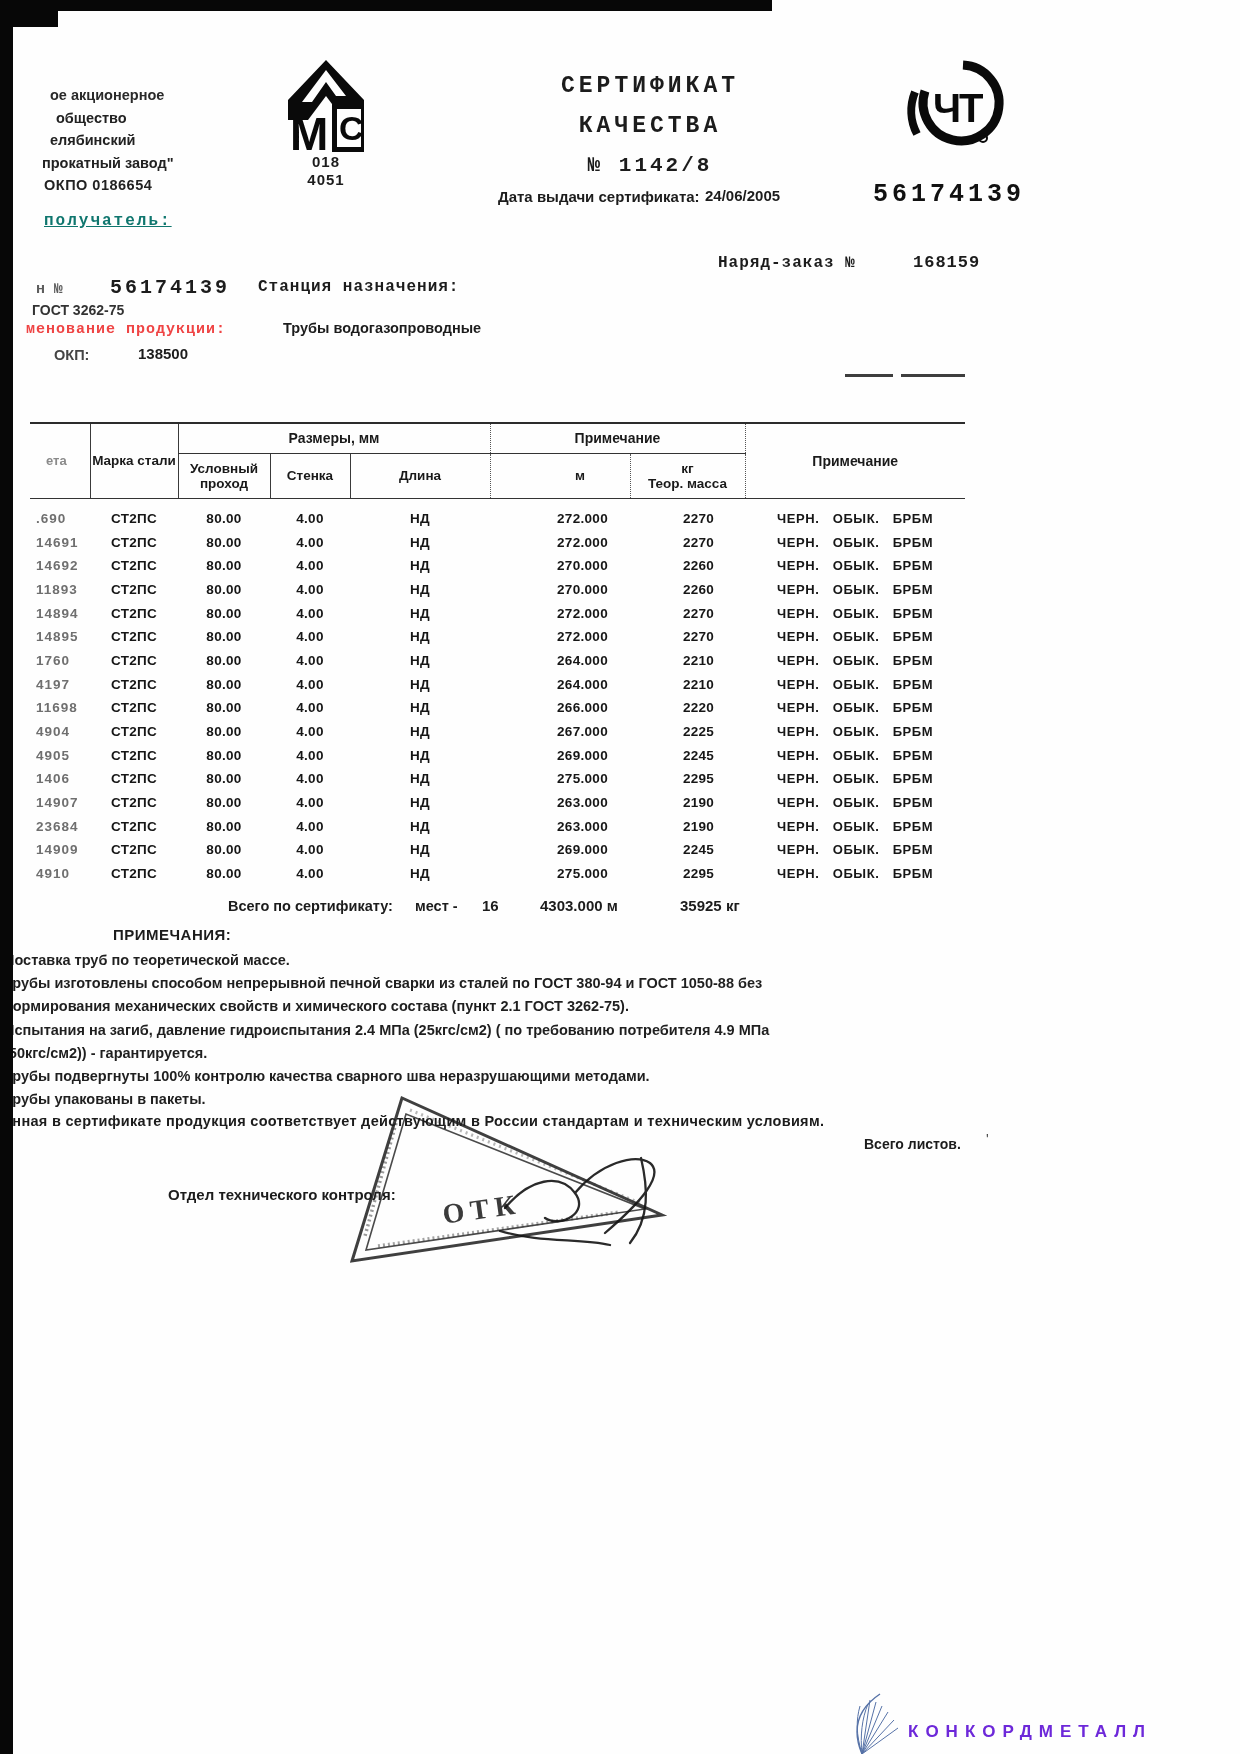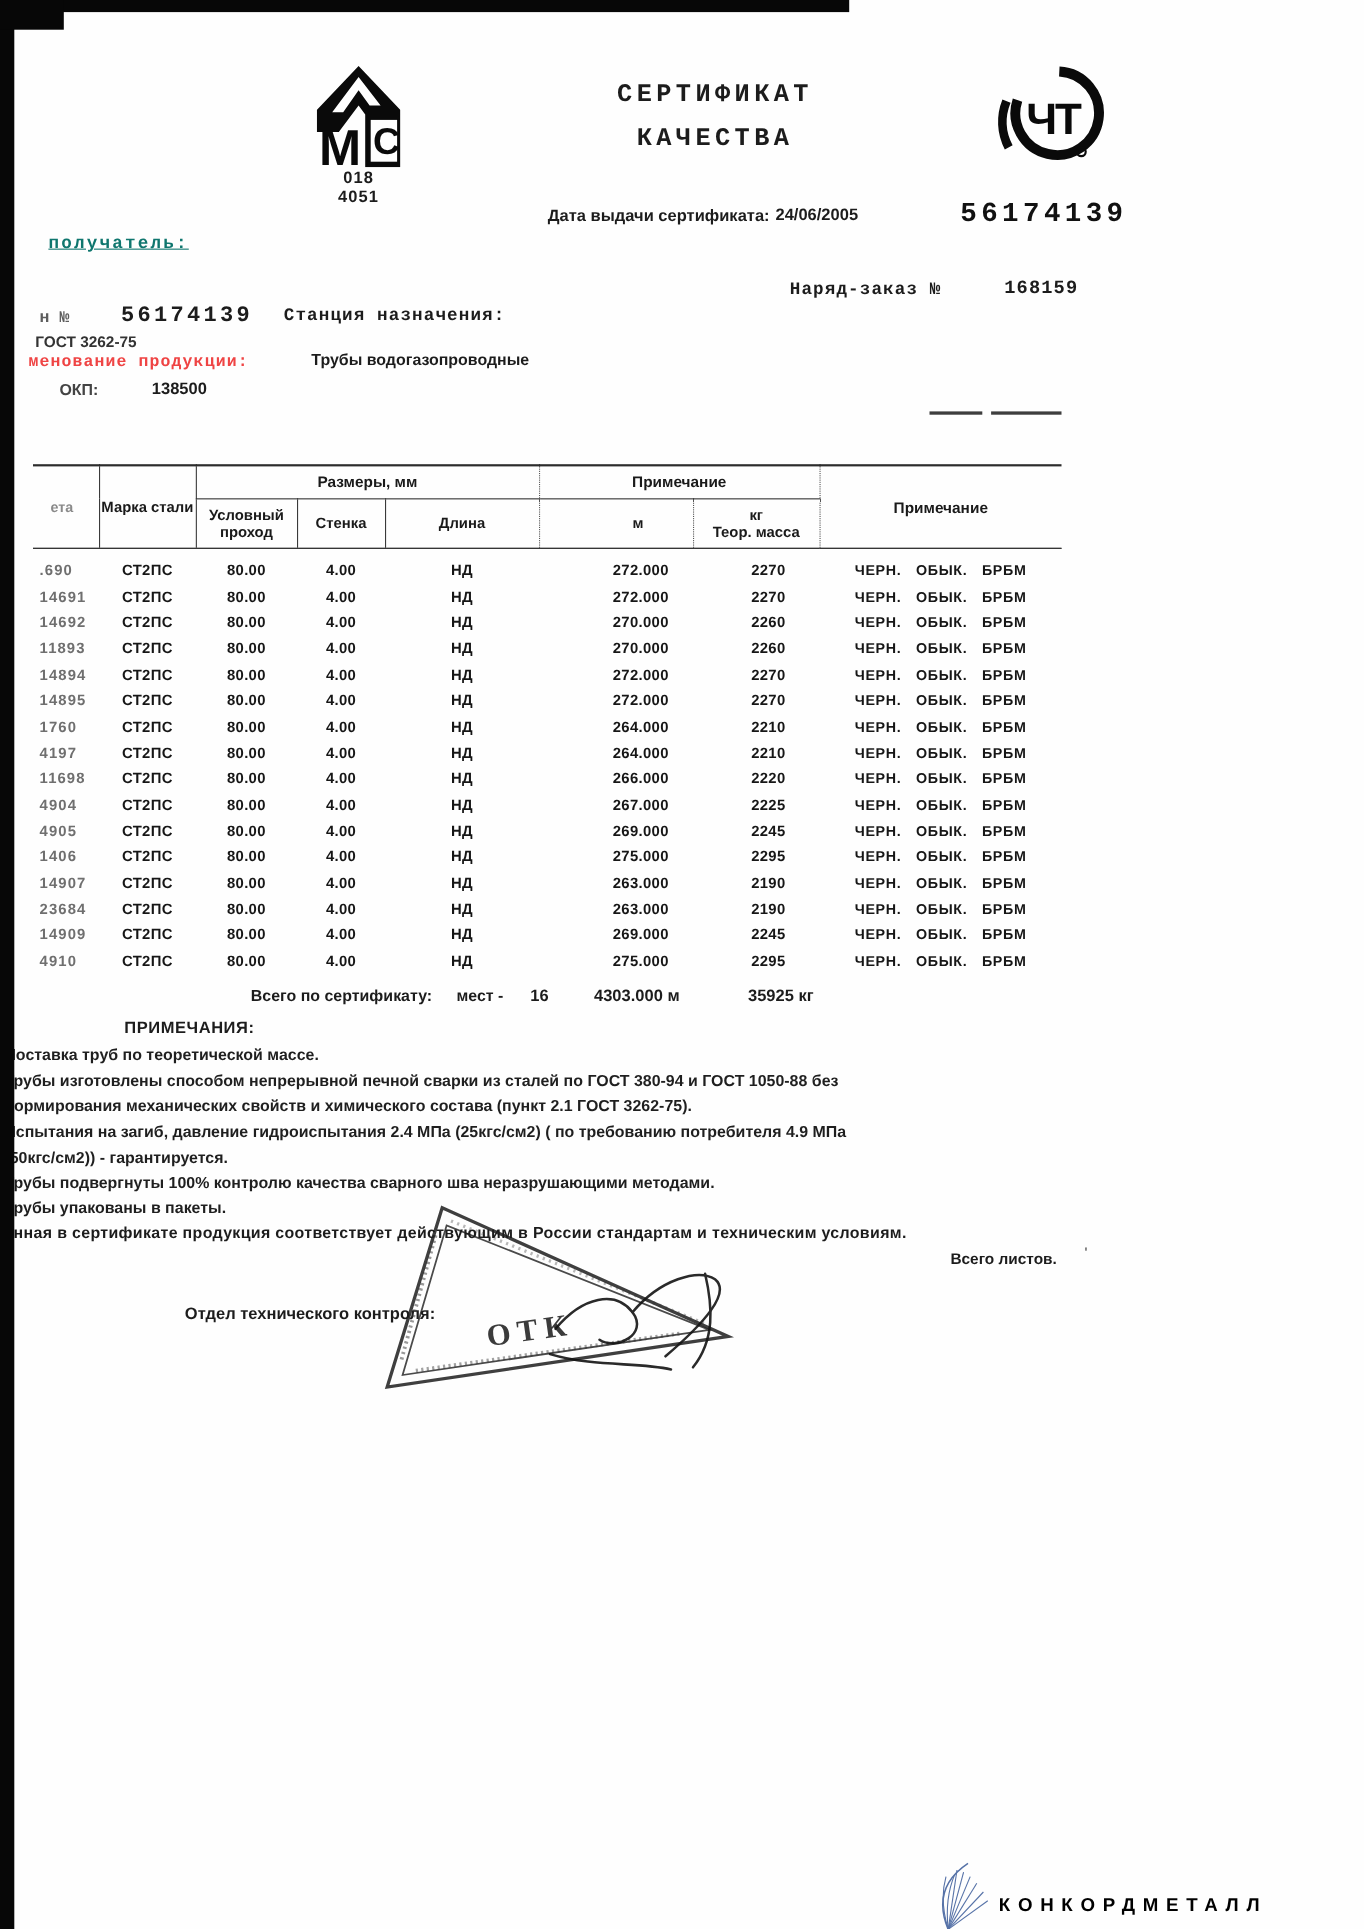--- a/index.html
+++ b/index.html
@@ -90,48 +90,56 @@
          white-space:nowrap;color:#1f1f1f;}
   .notes div:first-child{font-weight:700;}
   .conformity{left:4px;top:1113px;font-size:14.5px;font-weight:600;letter-spacing:.3px;white-space:nowrap;}
   .correspondence{left:27px;top:1137px;font-size:14.5px;font-weight:600;white-space:nowrap;}
   .sheets-label{left:864px;top:1136px;font-size:14px;font-weight:600;}
   .sheets-mark{left:986px;top:1131px;font-size:14px;color:#444;}
   .otk-label{left:168px;top:1186px;font-size:15px;font-weight:600;}
 
   .stamp{left:320px;top:1078px;}
   .fan-logo{left:840px;top:1692px;}
-  .brand{left:908px;top:1722px;font-size:17px;letter-spacing:7px;color:#000000;font-weight:600;}
+  .brand{left:908px;top:1722px;font-size:17px;letter-spacing:7px;color:#6d28d9;font-weight:600;}
 </style>
 </head>
 <body>
 
 <div class="page">
 
   <div class="abs edge-left"></div>
   <div class="abs edge-top"></div>
   <div class="abs edge-corner"></div>
   <div class="abs dash-art" style="left:845px;top:374px;width:48px;"></div>
   <div class="abs dash-art" style="left:901px;top:374px;width:64px;"></div>
 
+  <div class="abs supplier">
+    <div>ое акционерное</div>
+    <div>общество</div>
+    <div>елябинский</div>
+    <div>прокатный завод"</div>
+    <div>ОКПО 0186654</div>
+  </div>
 
   <svg class="abs ms-logo" width="76" height="92" viewBox="0 0 76 92">
     <path d="M38,0 L76,40 L76,92 L44,92 L44,44 L38,36 L20,60 L0,60 L0,40 Z" fill="#0a0a0a"></path>
     <path d="M38,10 L58,36 L48,36 L38,22 L24,42 L14,42 Z" fill="#fefefe"></path>
     <text x="2" y="90" font-family="Liberation Sans, sans-serif" font-size="46" font-weight="800" fill="#0a0a0a">М</text>
     <rect x="46" y="46" width="28" height="44" fill="#0a0a0a"></rect>
     <rect x="49" y="49" width="24" height="38" fill="#fefefe"></rect>
     <text x="51" y="80" font-family="Liberation Sans, sans-serif" font-size="34" font-weight="800" fill="#0a0a0a">С</text>
   </svg>
   <div class="abs ms-codes" style="top:153px;">018</div>
   <div class="abs ms-codes" style="top:171px;">4051</div>
 
   <div class="abs title-block mono">
     <div class="title-l1">СЕРТИФИКАТ</div>
     <div class="title-l2">КАЧЕСТВА</div>
+    <div class="title-num">№ 1142/8</div>
   </div>
 
   <div class="abs date-label">Дата выдачи сертификата:</div>
   <div class="abs date-value">24/06/2005</div>
 
   <svg class="abs cht-logo" width="105" height="100" viewBox="0 0 105 100">
     <path d="M 60 9 A 38 38 0 1 1 22 35" fill="none" stroke="#0a0a0a" stroke-width="9"></path>
     <path d="M 14 78 A 50 50 0 0 1 12 36" fill="none" stroke="#0a0a0a" stroke-width="8"></path>
     <text x="30" y="66" font-family="Liberation Sans, sans-serif" font-size="40" font-weight="800" fill="#0a0a0a" letter-spacing="-2">ЧТ</text>
     <circle cx="80" cy="82" r="4" fill="none" stroke="#0a0a0a" stroke-width="2"></circle>

